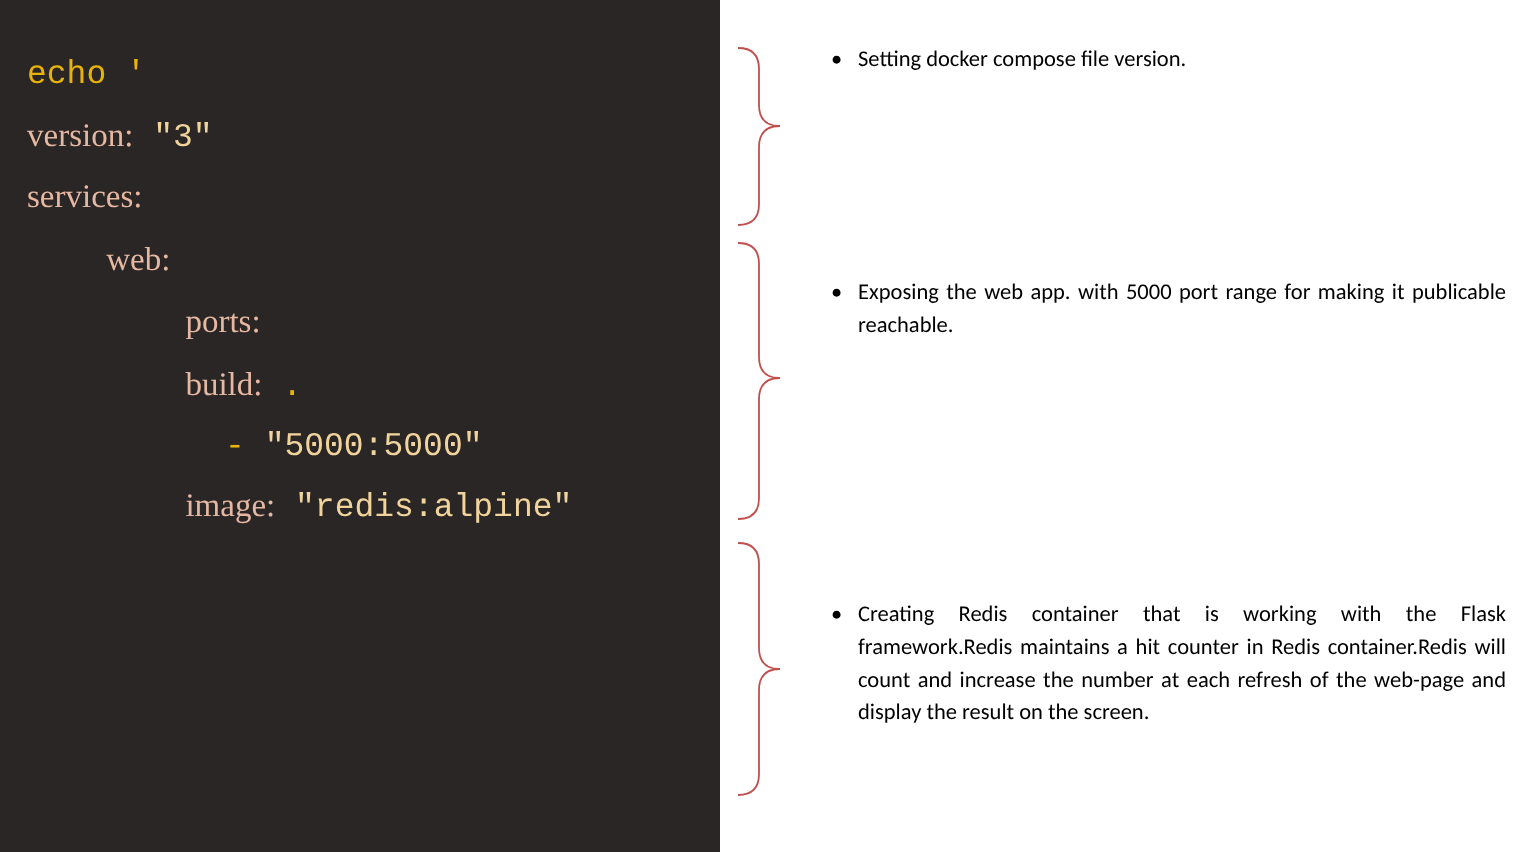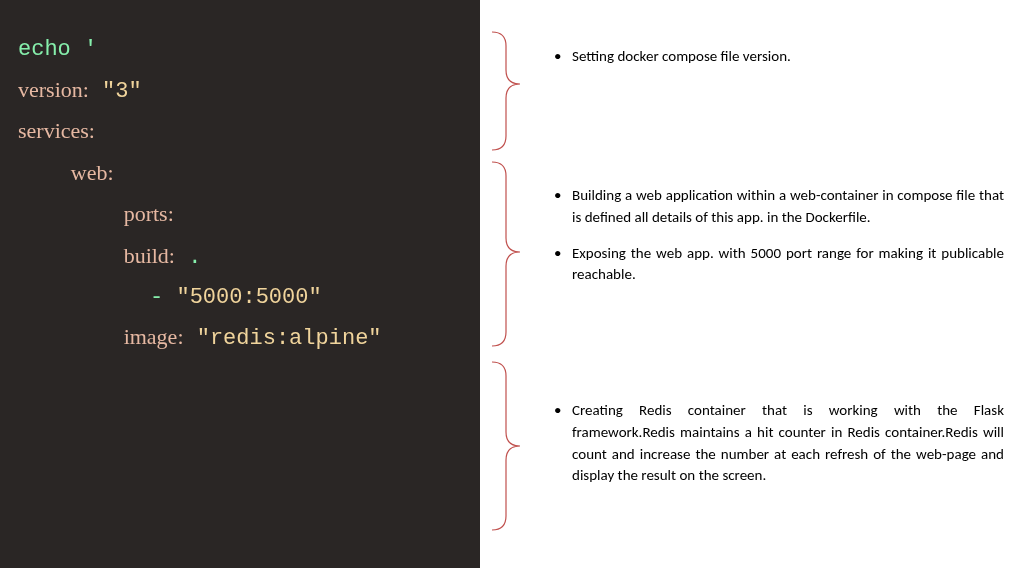--- a/index.html
+++ b/index.html
@@ -16,21 +16,21 @@
     height: 568px;
     background: #2a2625;
     padding: 30px 18px 30px 18px;
     font-family: 'Consolas', 'Courier New', monospace;
     font-size: 22px;
     line-height: 1.8;
     color: #cccccc;
     position: relative;
   }
   .code-line { white-space: pre; }
-  .tok-plain   { color: #86efac; }
+  .tok-plain   { color: #eab308; }
   .tok-key     { color: #e6b8a2; font-family: Liberation Serif, serif; }   
   .tok-string  { color: #f0d49c; }
   .annotation-pane {
     flex: 1;
     position: relative;
     height: 568px;
     background: #ffffff;
   }
   .bracket-svg {
     position: absolute;
@@ -114,29 +114,28 @@
 
     <path d="M 12 362
              Q 26 362 26 376
              L 26 432
              Q 26 446 40 446
              Q 26 446 26 460
              L 26 516
              Q 26 530 12 530"></path>
   </svg>
 
-  <div class="note-block" style="top:30px;margin-top:16px;">
+  <div class="note-block" style="top:30px;">
     <ul>
       <li>Setting  docker compose  file version.</li>
     </ul>
   </div>
 
   <div class="note-block" style="top:185px;">
     <ul>
-      <li>Building a web application within a web-container in compose file that is defined all details of this app. in the Dockerfile.</li>
       <li>Exposing the web app. with 5000 port range for making it publicable reachable.</li>
     </ul>
   </div>
 
   <div class="note-block" style="top:400px;">
     <ul>
       <li>Creating   Redis container that is working with the Flask framework.Redis maintains a hit counter in Redis container.Redis will count and increase the number at each  refresh of the web-page and display the result on the screen.</li>
     </ul>
   </div>
 

